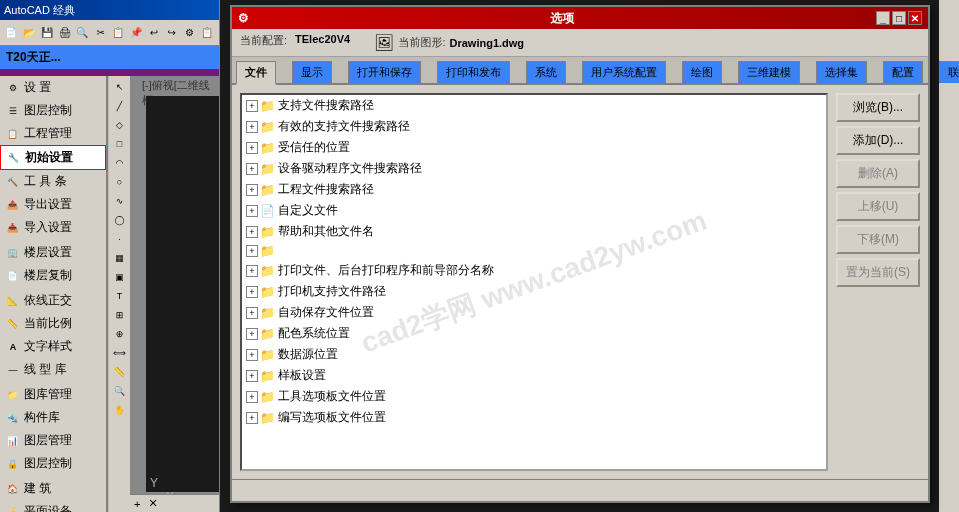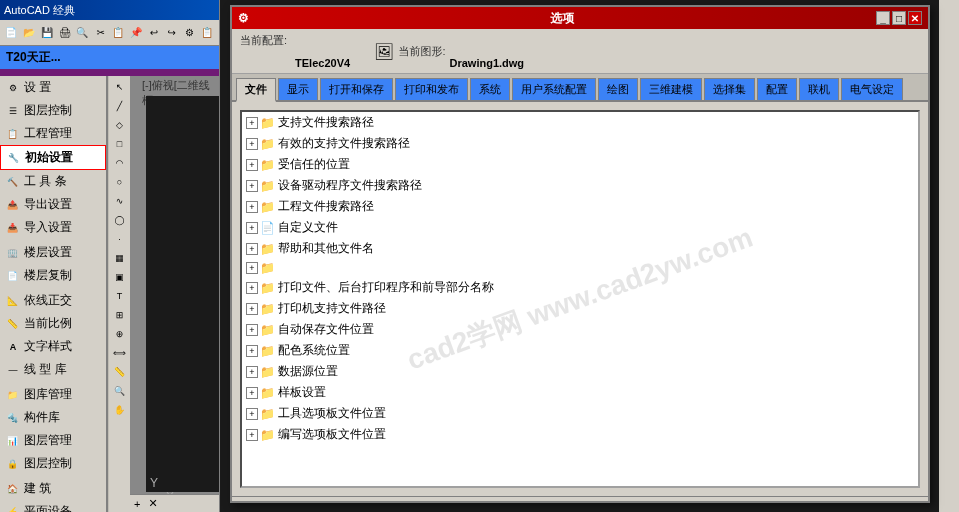--- a/index.html
+++ b/index.html
@@ -241,26 +241,26 @@
       display: flex;
       align-items: flex-start;
       padding: 4px 8px;
       gap: 8px;
       background: #d4d0c8;
       border-bottom: 1px solid #a0a0a0;
       font-size: 11px;
     }
 
     .config-label { color: #333; }
-    .config-value { font-weight: bold; margin-top: 24px; }
+    .config-value { font-weight: bold; }
 
     .dialog-tabs {
       display: flex;
       padding: 4px 4px 0 4px;
-      gap: 2px;
+      gap: 16px;
       background: #c0bdb5;
       border-bottom: 2px solid #808080;
     }
 
     .tab {
       padding: 3px 8px;
       background: #3b82f6;
       border: 1px solid #808080;
       border-bottom: none;
       font-size: 11px;
@@ -639,20 +639,28 @@
         </div>
         <div class="tree-item">
           <div class="tree-expand">+</div>
           <div class="tree-icon">📁</div>
           <span class="tree-text">编写选项板文件位置</span>
         </div>
 
         <div class="watermark">cad2学网 www.cad2yw.com</div>
       </div>
 
+      <div class="right-buttons">
+        <div class="dlg-btn">浏览(B)...</div>
+        <div class="dlg-btn">添加(D)...</div>
+        <div class="dlg-btn disabled">删除(A)</div>
+        <div class="dlg-btn disabled">上移(U)</div>
+        <div class="dlg-btn disabled">下移(M)</div>
+        <div class="dlg-btn disabled">置为当前(S)</div>
+      </div>
     </div>
 
     <div class="dialog-footer">
       
       
       
       
     </div>
   </div>
 </div>

